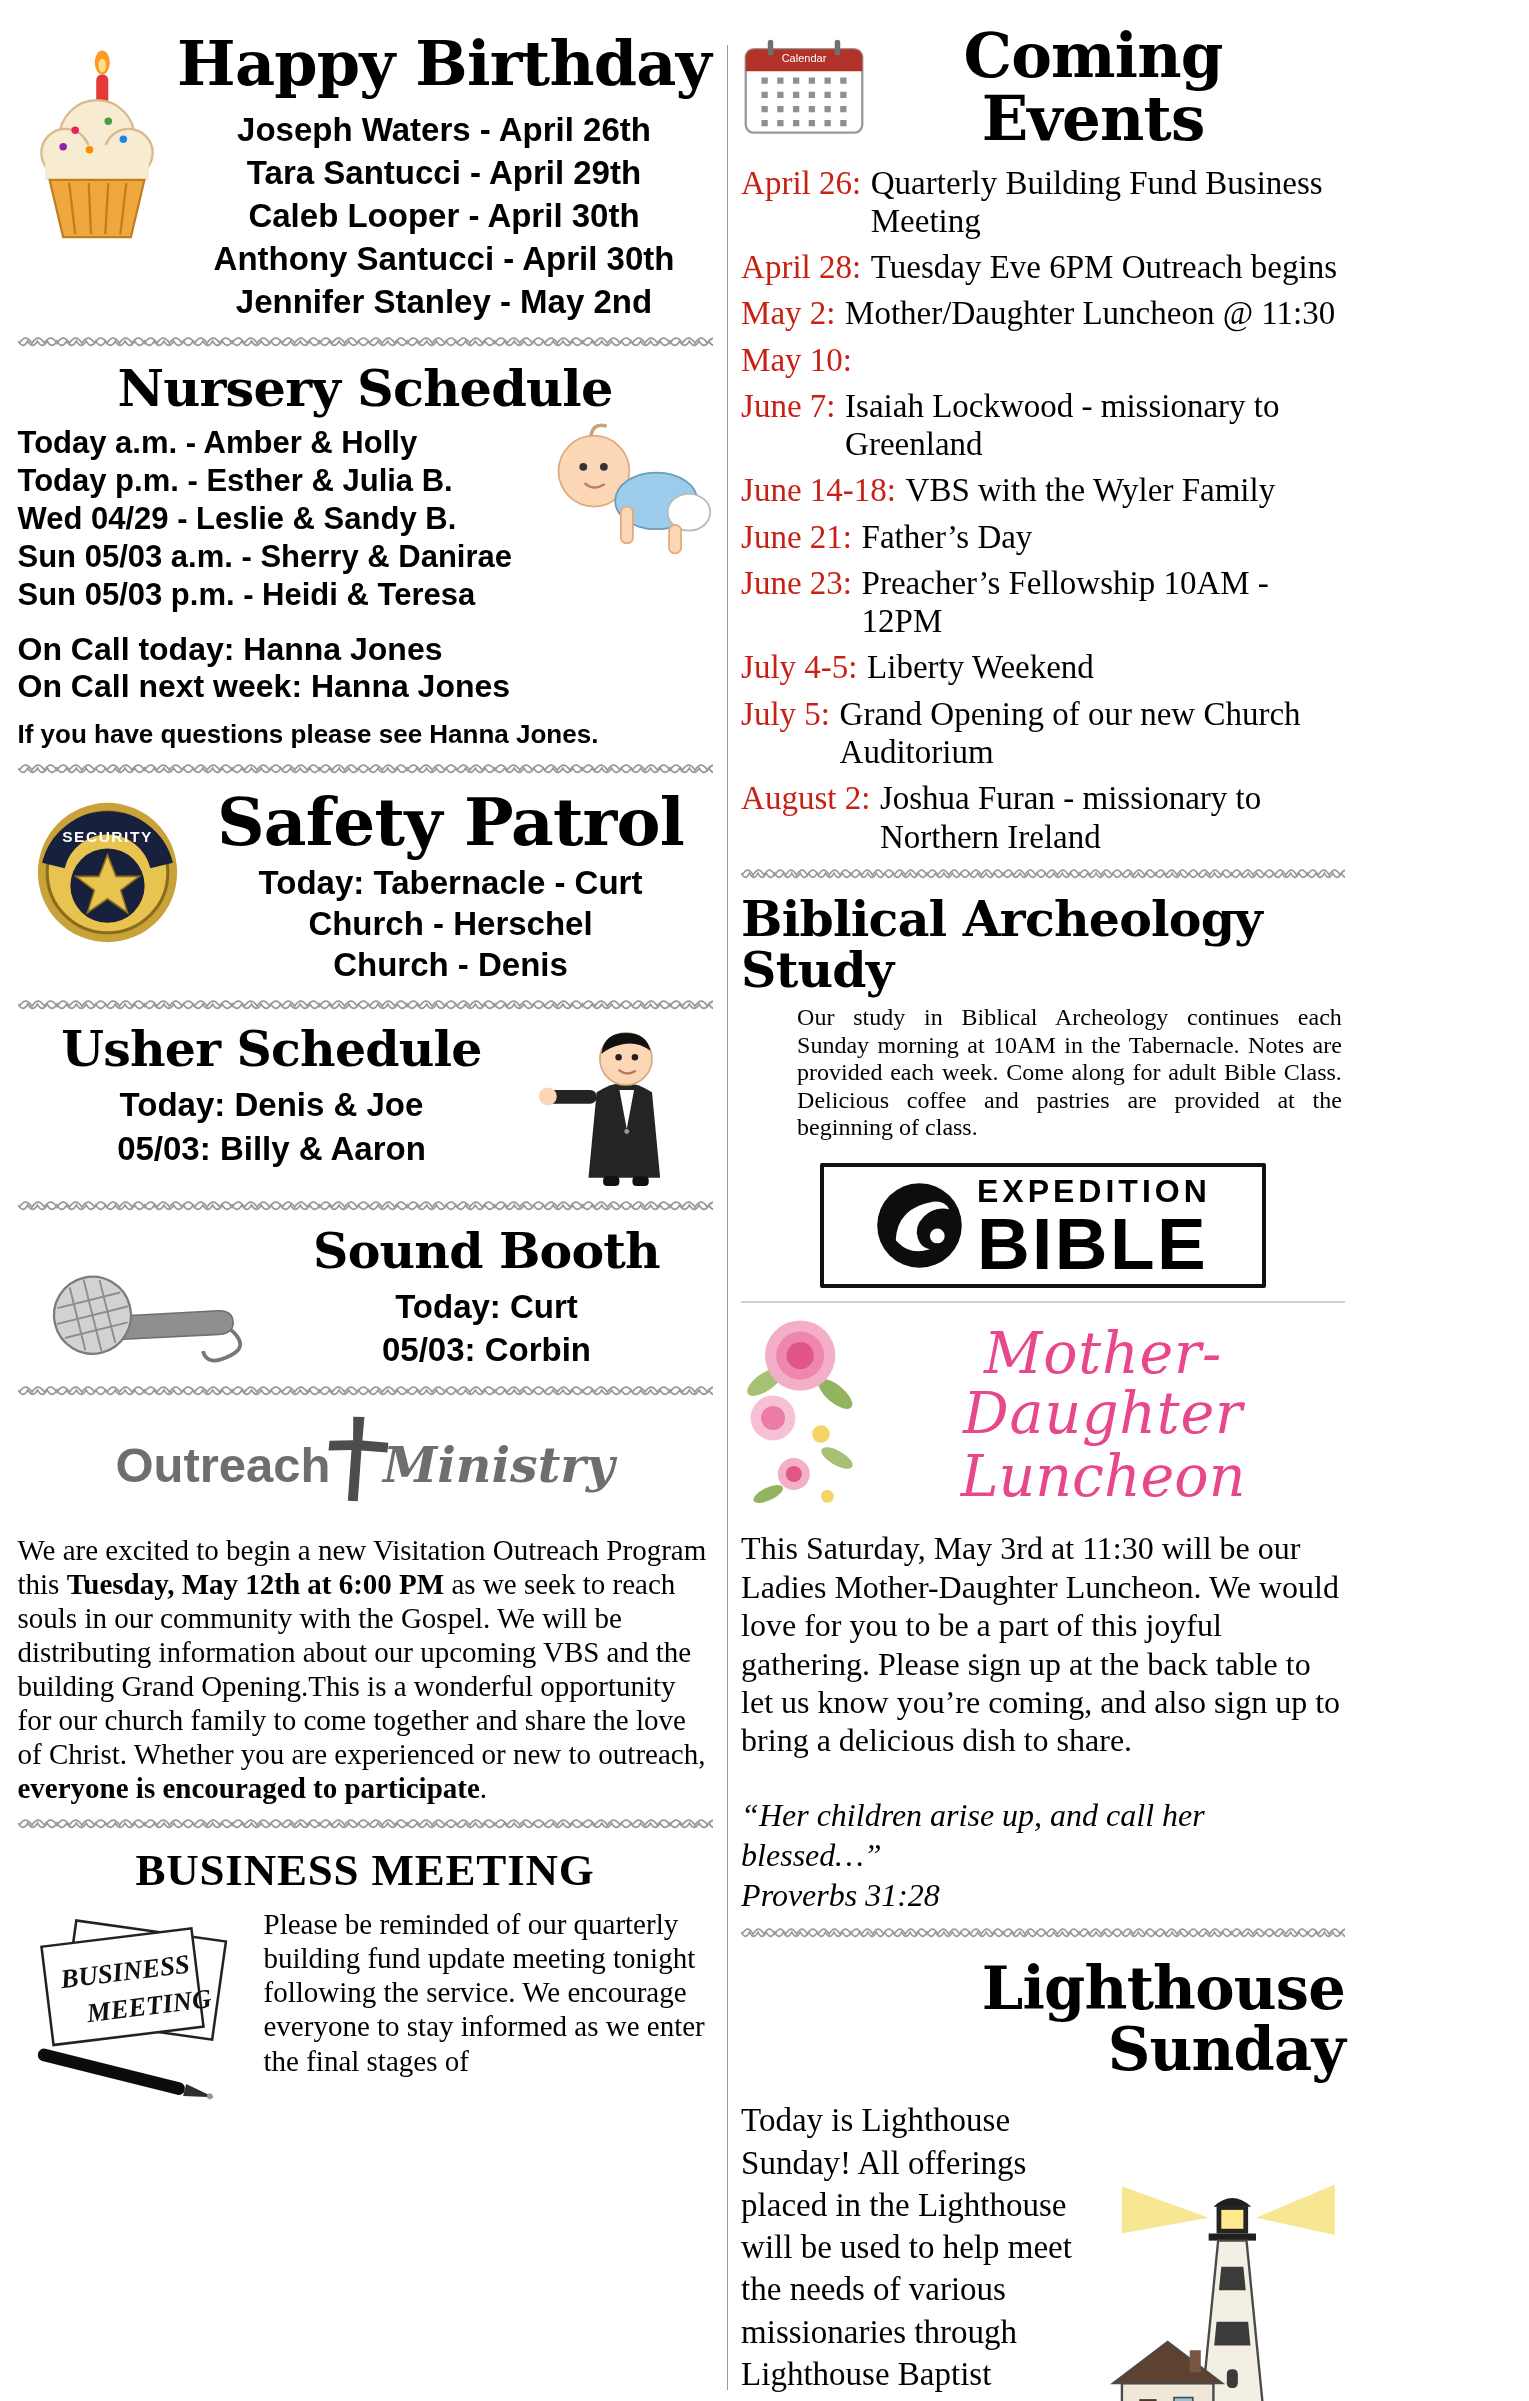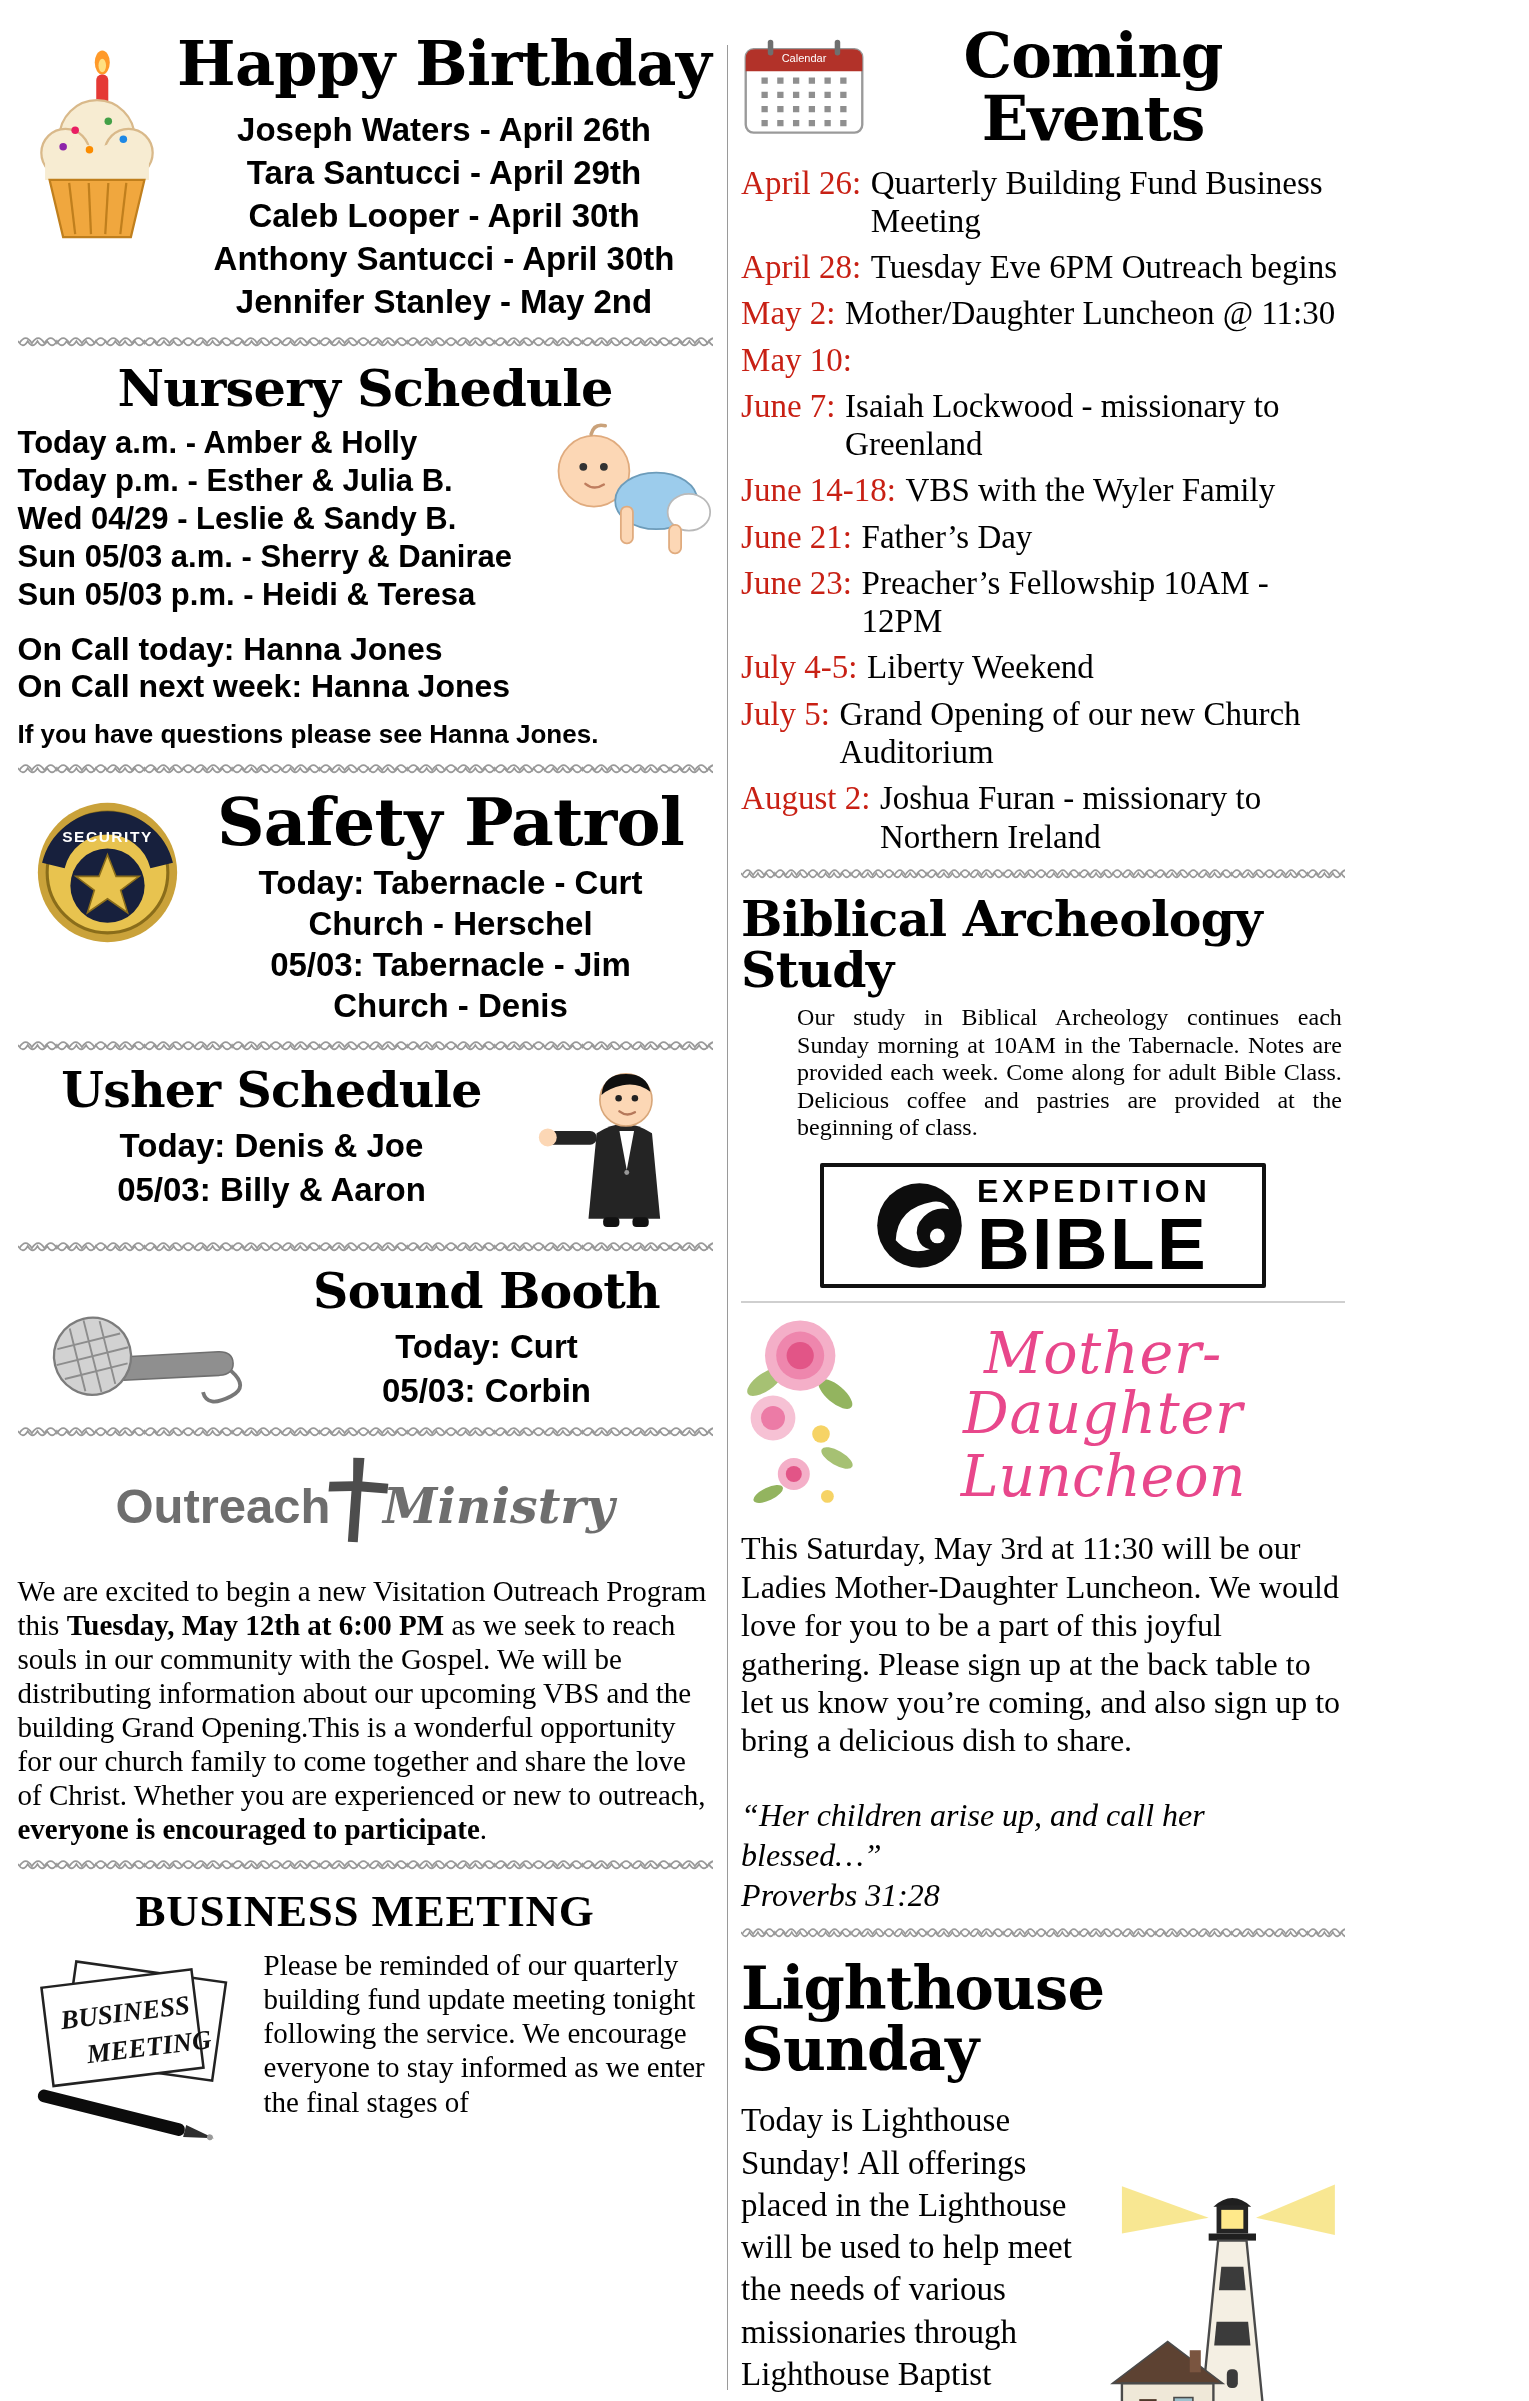--- a/index.html
+++ b/index.html
@@ -88,21 +88,21 @@
   .lunch-head{display:flex;align-items:center;}
   .flowers{width:120px;flex:none;}
   .lunch-title{flex:1;text-align:center;color:var(--script-pink);
                font-family:"DejaVu Serif",serif;font-style:italic;}
   .lt1{font-size:57px;line-height:1.05;letter-spacing:0.8px;}
   .lt2{font-size:57px;line-height:1.05;margin-top:3.2px;}
   .lunch-par{font-family:"Liberation Serif",serif;font-size:32px;line-height:1.2;margin-top:4.8px;}
   .lunch-quote{font-family:"Liberation Serif",serif;font-style:italic;font-size:32px;
                line-height:1.25;margin:35px 0 8px;}
 
-  .t-lh{font-size:59px;text-align:left;margin:14.3px 0 19px;}
+  .t-lh{font-size:59px;text-align:right;margin:14.3px 0 19px;}
   .lh-body{overflow:hidden;}
   .lh-img{float:right;width:249px;height:347px;margin:73px 0 0 9.6px;}
   .lh-par{font-family:"Liberation Serif",serif;font-size:33px;line-height:1.28;}
 </style>
 </head>
 <body>
 
 <div class="page">
 
   <div class="col-left">
@@ -187,21 +187,20 @@
           <circle cx="95" cy="95" r="78" fill="#e8c34f" stroke="#8a6d1a" stroke-width="4"></circle>
           <path d="M25,86 A72,72 0 0 1 165,86" fill="none" stroke="#17203d" stroke-width="30"></path>
           <text x="95" y="56" text-anchor="middle" fill="#ffffff" font-size="20" font-weight="bold" font-family="Liberation Sans, sans-serif" letter-spacing="2">SECURITY</text>
           <circle cx="95" cy="112" r="48" fill="#17203d"></circle>
           <path d="M95,72 L106,100 L136,100 L112,118 L121,147 L95,129 L69,147 L78,118 L54,100 L84,100 Z" fill="#e8c34f" stroke="#8a6d1a" stroke-width="2"></path>
         </svg>
       </div>
       <h2 class="display t-safety">Safety Patrol</h2>
       <div class="sline">Today:  Tabernacle - Curt</div>
       <div class="sline">Church - Herschel</div>
-      <div class="sline">05/03:  Tabernacle - Jim</div>
       <div class="sline">Church - Denis</div>
     </section>
 
     <svg class="squiggle" viewBox="0 0 1000 24" preserveAspectRatio="none">
         <path class="sq1" d="M2,13 q9,-13 18,0 q9,-13 18,0 q9,-13 18,0 q9,-13 18,0 q9,-13 18,0 q9,-13 18,0 q9,-13 18,0 q9,-13 18,0 q9,-13 18,0 q9,-13 18,0 q9,-13 18,0 q9,-13 18,0 q9,-13 18,0 q9,-13 18,0 q9,-13 18,0 q9,-13 18,0 q9,-13 18,0 q9,-13 18,0 q9,-13 18,0 q9,-13 18,0 q9,-13 18,0 q9,-13 18,0 q9,-13 18,0 q9,-13 18,0 q9,-13 18,0 q9,-13 18,0 q9,-13 18,0 q9,-13 18,0 q9,-13 18,0 q9,-13 18,0 q9,-13 18,0 q9,-13 18,0 q9,-13 18,0 q9,-13 18,0 q9,-13 18,0 q9,-13 18,0 q9,-13 18,0 q9,-13 18,0 q9,-13 18,0 q9,-13 18,0 q9,-13 18,0 q9,-13 18,0 q9,-13 18,0 q9,-13 18,0 q9,-13 18,0 q9,-13 18,0 q9,-13 18,0 q9,-13 18,0 q9,-13 18,0 q9,-13 18,0 q9,-13 18,0 q9,-13 18,0 q9,-13 18,0 q9,-13 18,0 q9,-13 18,0 q9,-13 18,0"></path>
         <path class="sq2" d="M0,10 q7,11 14,0 q7,11 14,0 q7,11 14,0 q7,11 14,0 q7,11 14,0 q7,11 14,0 q7,11 14,0 q7,11 14,0 q7,11 14,0 q7,11 14,0 q7,11 14,0 q7,11 14,0 q7,11 14,0 q7,11 14,0 q7,11 14,0 q7,11 14,0 q7,11 14,0 q7,11 14,0 q7,11 14,0 q7,11 14,0 q7,11 14,0 q7,11 14,0 q7,11 14,0 q7,11 14,0 q7,11 14,0 q7,11 14,0 q7,11 14,0 q7,11 14,0 q7,11 14,0 q7,11 14,0 q7,11 14,0 q7,11 14,0 q7,11 14,0 q7,11 14,0 q7,11 14,0 q7,11 14,0 q7,11 14,0 q7,11 14,0 q7,11 14,0 q7,11 14,0 q7,11 14,0 q7,11 14,0 q7,11 14,0 q7,11 14,0 q7,11 14,0 q7,11 14,0 q7,11 14,0 q7,11 14,0 q7,11 14,0 q7,11 14,0 q7,11 14,0 q7,11 14,0 q7,11 14,0 q7,11 14,0 q7,11 14,0 q7,11 14,0 q7,11 14,0 q7,11 14,0 q7,11 14,0 q7,11 14,0 q7,11 14,0 q7,11 14,0 q7,11 14,0 q7,11 14,0 q7,11 14,0 q7,11 14,0 q7,11 14,0 q7,11 14,0 q7,11 14,0 q7,11 14,0 q7,11 14,0 q7,11 14,0"></path>
       </svg>
 
     <section class="sec-usher">
       <div class="usher-img">

